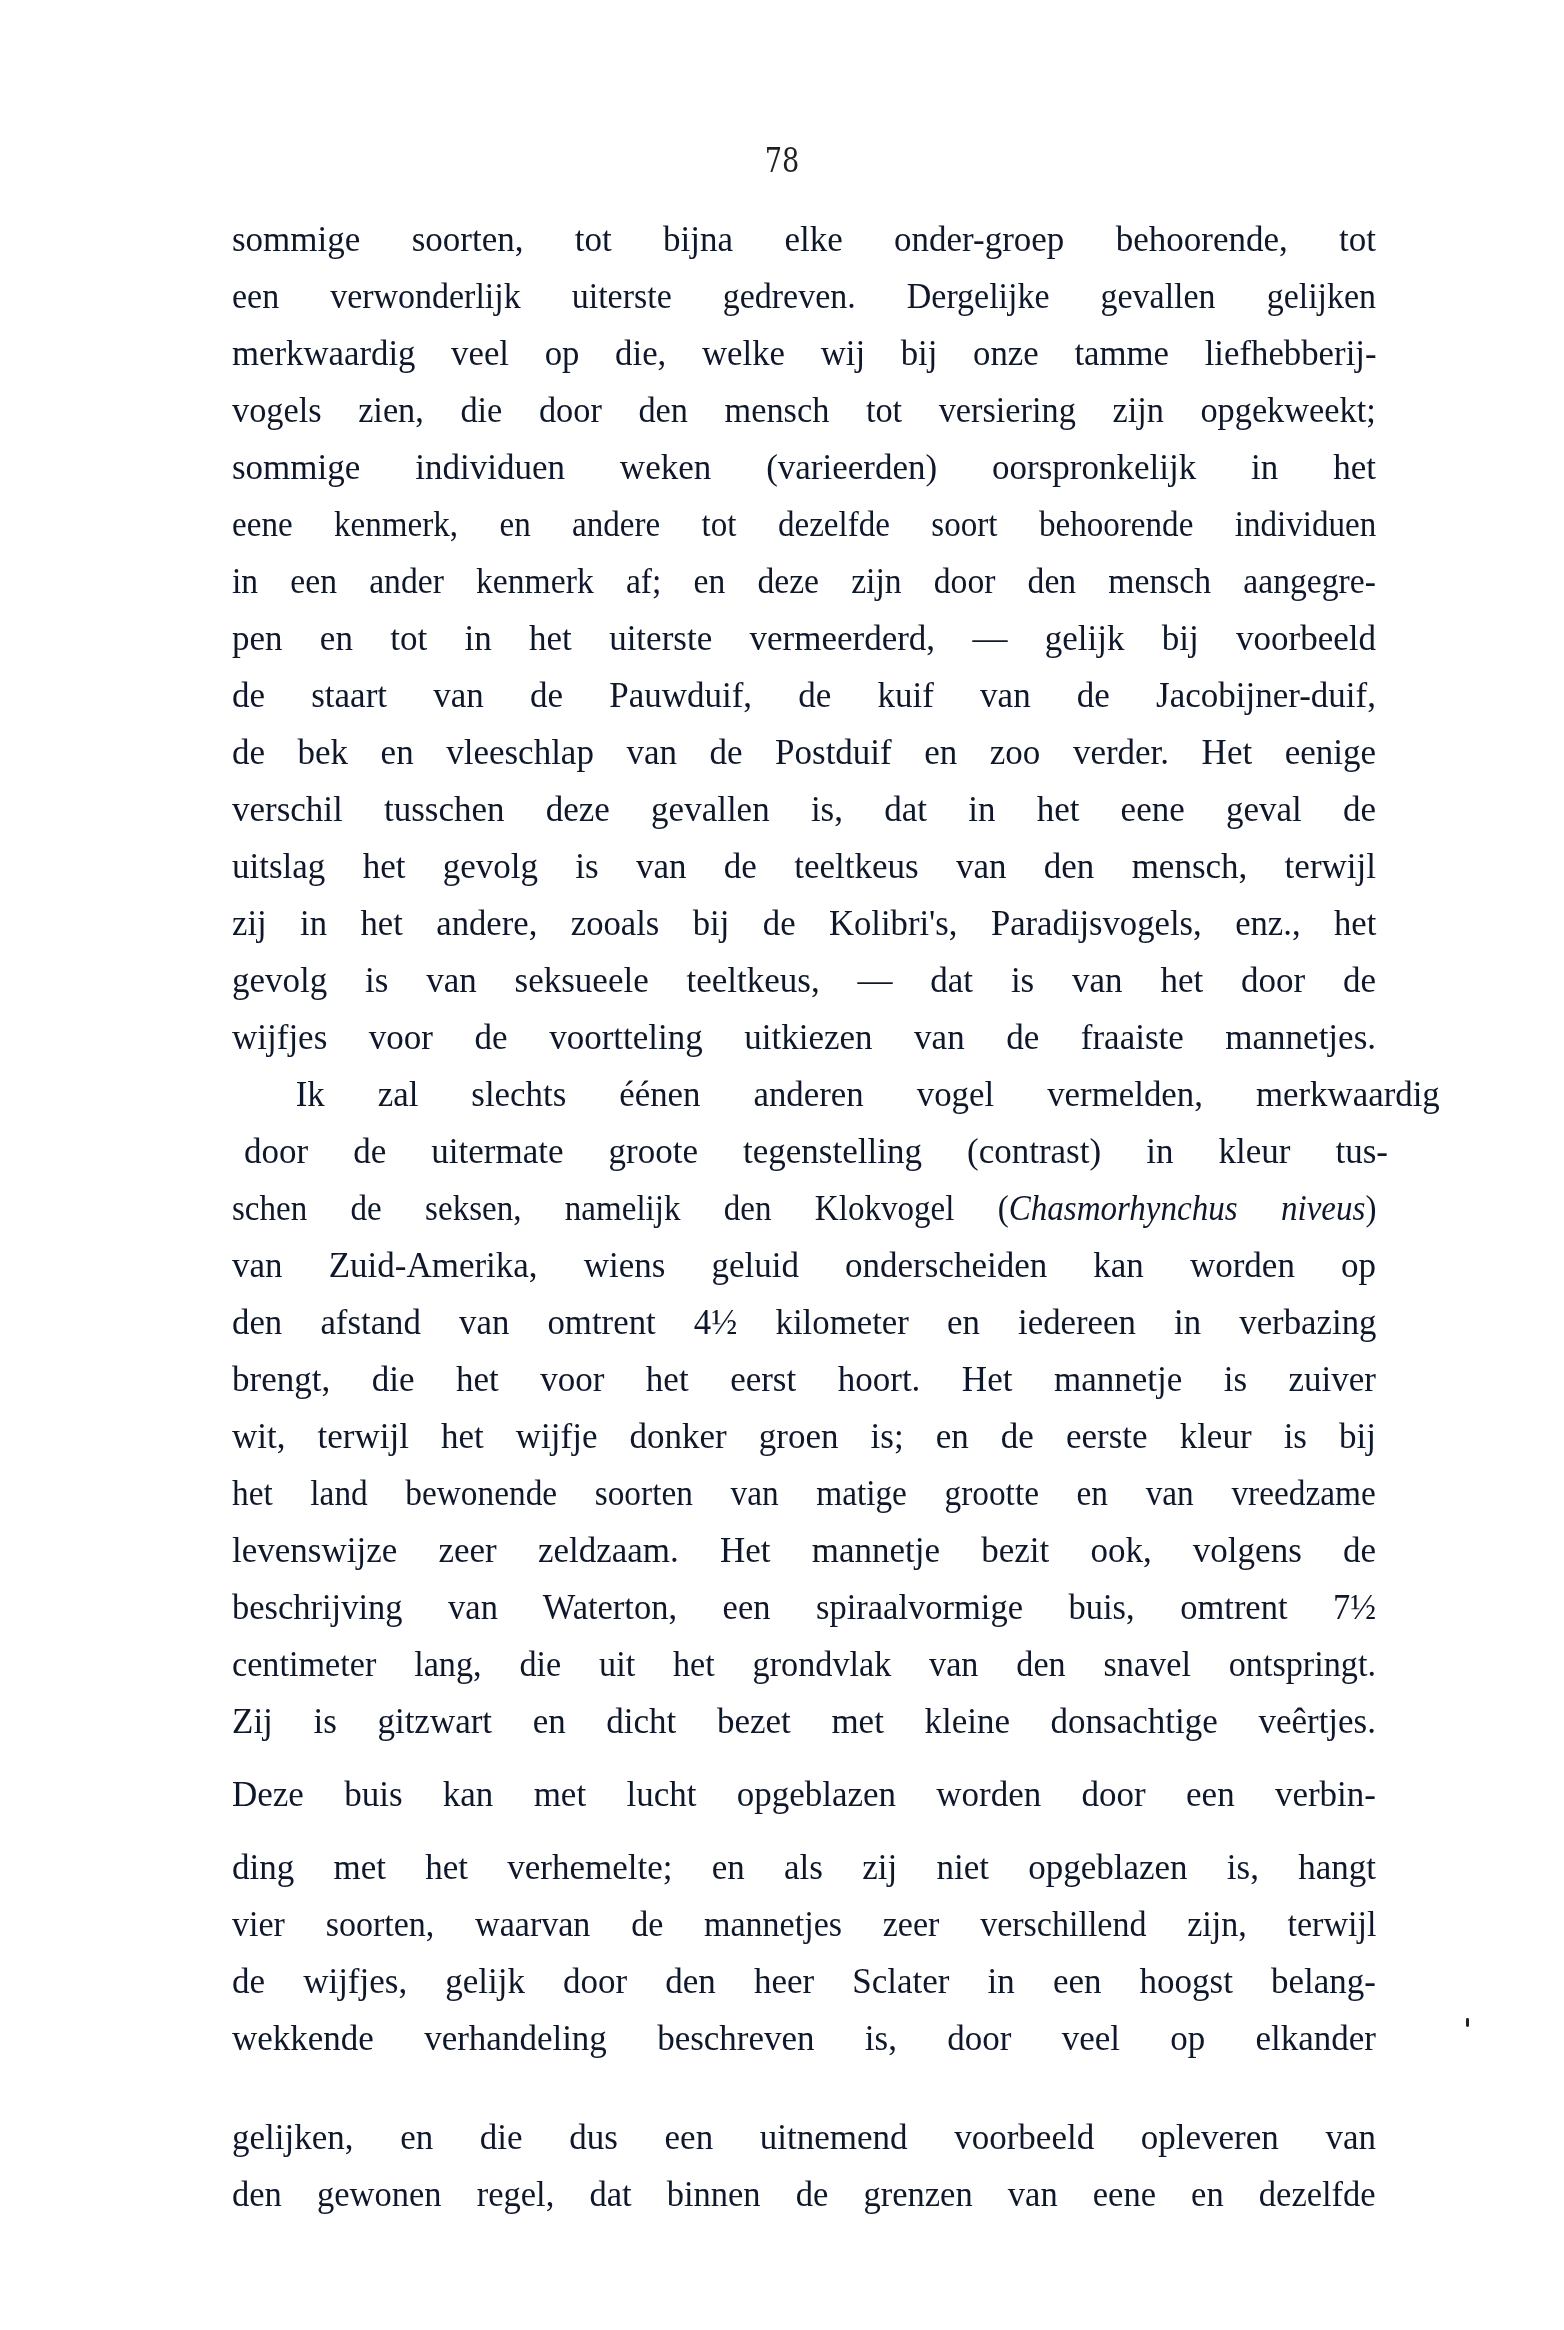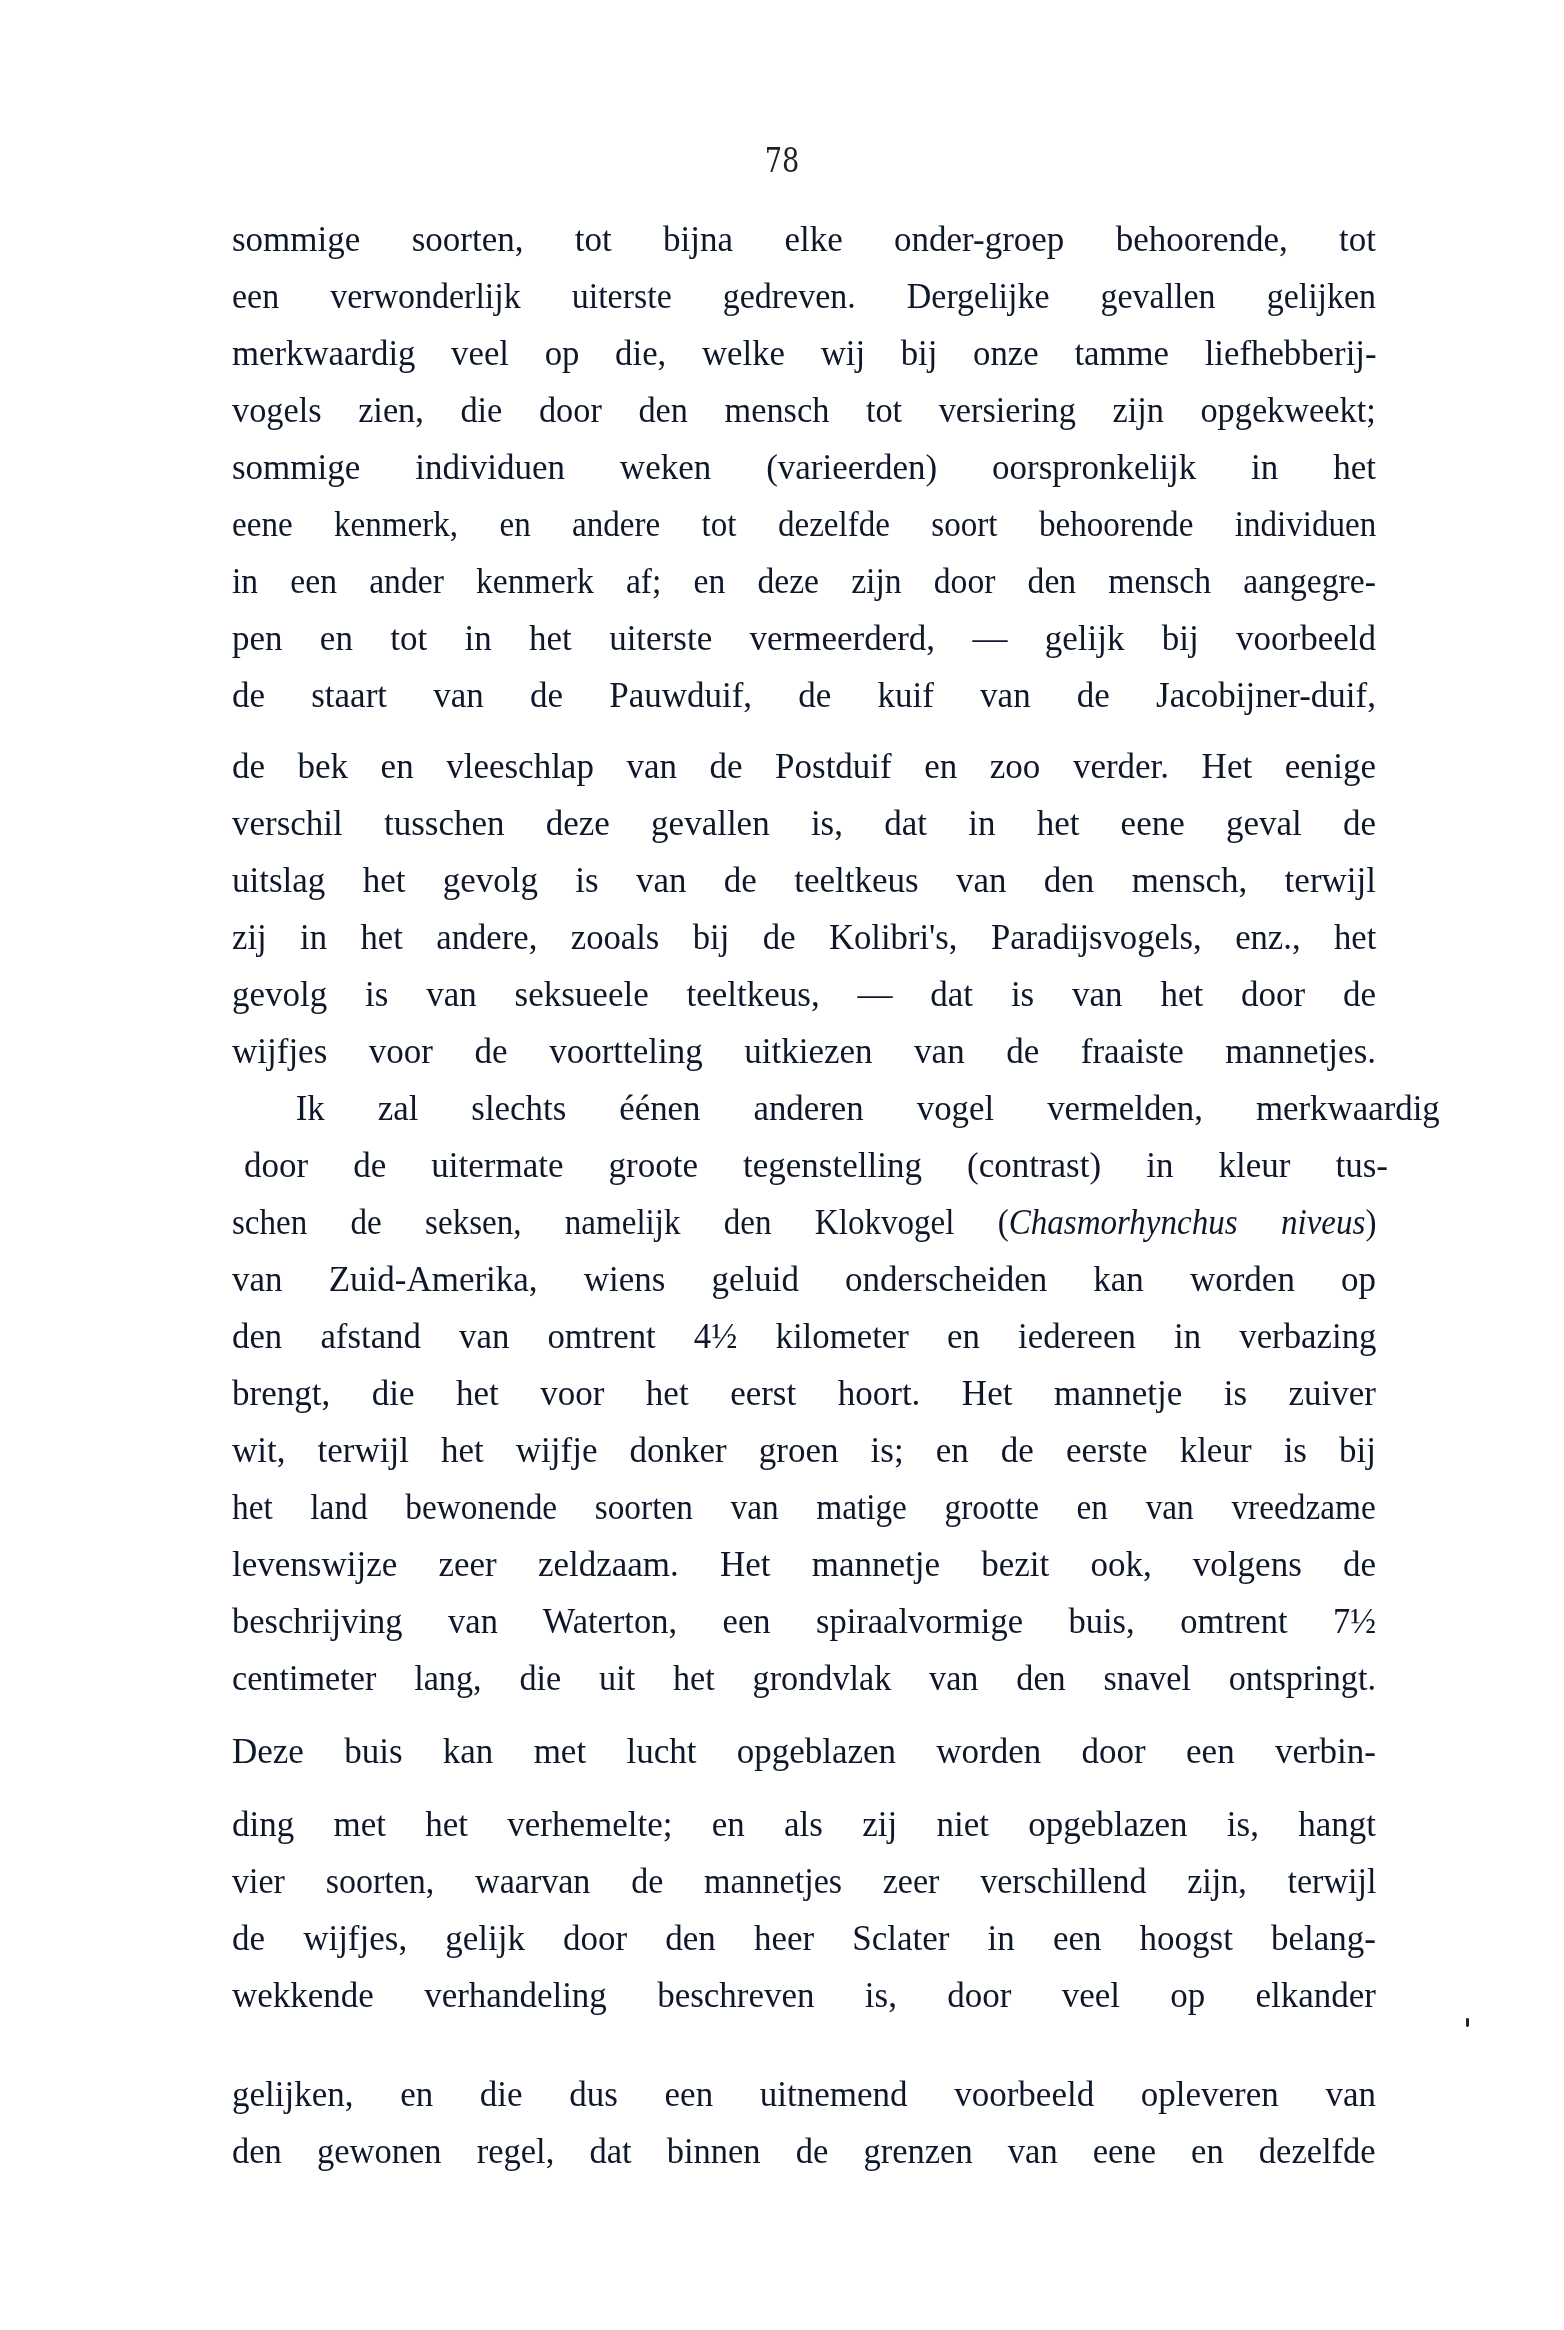--- a/index.html
+++ b/index.html
@@ -33,37 +33,38 @@
   <div class="body-text" id="body-text">
       <div class="line" style="display: block; width: 1144px;">sommige soorten, tot bijna elke onder-groep behoorende, tot</div>
       <div class="line" style="display: block; width: 1179px; transform: scaleX(0.970356);">een verwonderlijk uiterste gedreven. Dergelijke gevallen gelijken</div>
       <div class="line" style="display: block; width: 1152px; transform: scaleX(0.993525);">merkwaardig veel op die, welke wij bij onze tamme liefhebberij-</div>
       <div class="line" style="display: block; width: 1167px; transform: scaleX(0.98004);">vogels zien, die door den mensch tot versiering zijn opgekweekt;</div>
       <div class="line" style="display: block; width: 1144px;">sommige individuen weken (varieerden) oorspronkelijk in het</div>
       <div class="line" style="display: block; width: 1210px; transform: scaleX(0.945686);">eene kenmerk, en andere tot dezelfde soort behoorende individuen</div>
       <div class="line" style="display: block; width: 1190px; transform: scaleX(0.961237);">in een ander kenmerk af; en deze zijn door den mensch aangegre-</div>
       <div class="line" style="display: block; width: 1144px;">pen en tot in het uiterste vermeerderd, — gelijk bij voorbeeld</div>
       <div class="line" style="display: block; width: 1144px;">de staart van de Pauwduif, de kuif van de Jacobijner-duif,</div>
-      <div class="line" style="display: block; width: 1144px; margin-top: 14px;">de bek en vleeschlap van de Postduif en zoo verder. Het eenige</div>
+      <div class="line" style="display: block; width: 1144px;">de bek en vleeschlap van de Postduif en zoo verder. Het eenige</div>
       <div class="line" style="display: block; width: 1144px;">verschil tusschen deze gevallen is, dat in het eene geval de</div>
       <div class="line" style="display: block; width: 1144px;">uitslag het gevolg is van de teeltkeus van den mensch, terwijl</div>
       <div class="line" style="display: block; width: 1156px; transform: scaleX(0.989919);">zij in het andere, zooals bij de Kolibri's, Paradijsvogels, enz., het</div>
       <div class="line" style="display: block; width: 1144px;">gevolg is van seksueele teeltkeus, — dat is van het door de</div>
       <div class="line last" style="display: block; width: 1144px;">wijfjes voor de voortteling uitkiezen van de fraaiste mannetjes.</div>
       <div class="line indent" style="display: block; width: 1149px; transform: scaleX(0.995703);">Ik zal slechts éénen anderen vogel vermelden, merkwaardig</div>
       <div class="line" style="display: block; width: 1144px; margin-left: 12px;">door de uitermate groote tegenstelling (contrast) in kleur tus-</div>
       <div class="line" style="display: block; width: 1212px; transform: scaleX(0.944231);"><span>schen de seksen, namelijk den Klokvogel (</span><span class="it">Chasmorhynchus niveus</span><span>)</span></div>
       <div class="line" style="display: block; width: 1144px;">van Zuid-Amerika, wiens geluid onderscheiden kan worden op</div>
       <div class="line" style="display: block; width: 1151px; transform: scaleX(0.99433);">den afstand van omtrent 4½ kilometer en iedereen in verbazing</div>
       <div class="line" style="display: block; width: 1144px;">brengt, die het voor het eerst hoort. Het mannetje is zuiver</div>
       <div class="line" style="display: block; width: 1144px;">wit, terwijl het wijfje donker groen is; en de eerste kleur is bij</div>
       <div class="line" style="display: block; width: 1201px; transform: scaleX(0.952289);">het land bewonende soorten van matige grootte en van vreedzame</div>
       <div class="line" style="display: block; width: 1144px;">levenswijze zeer zeldzaam. Het mannetje bezit ook, volgens de</div>
       <div class="line" style="display: block; width: 1161px; transform: scaleX(0.985548);">beschrijving van Waterton, een spiraalvormige buis, omtrent 7½</div>
       <div class="line" style="display: block; width: 1171px; transform: scaleX(0.97692);">centimeter lang, die uit het grondvlak van den snavel ontspringt.</div>
+      <div class="line" style="display: block; width: 1144px;">Zij is gitzwart en dicht bezet met kleine donsachtige veêrtjes.</div>
       <div class="line" style="display: block; width: 1144px; margin-top: 16px;">Deze buis kan met lucht opgeblazen worden door een verbin-</div>
       <div class="line" style="display: block; width: 1144px; margin-top: 16px;">ding met het verhemelte; en als zij niet opgeblazen is, hangt</div>
       <div class="line" style="display: block; width: 1177px; transform: scaleX(0.972277);">vier soorten, waarvan de mannetjes zeer verschillend zijn, terwijl</div>
       <div class="line" style="display: block; width: 1144px;">de wijfjes, gelijk door den heer Sclater in een hoogst belang-</div>
       <div class="line" style="display: block; width: 1144px;">wekkende verhandeling beschreven is, door veel op elkander</div>
       <div class="line" style="display: block; width: 1144px; margin-top: 42px;">gelijken, en die dus een uitnemend voorbeeld opleveren van</div>
       <div class="line" style="display: block; width: 1160px; transform: scaleX(0.985944);">den gewonen regel, dat binnen de grenzen van eene en dezelfde</div>
     </div>
   <div class="mark" style="left:1466px; top:2018px;"></div>
 

